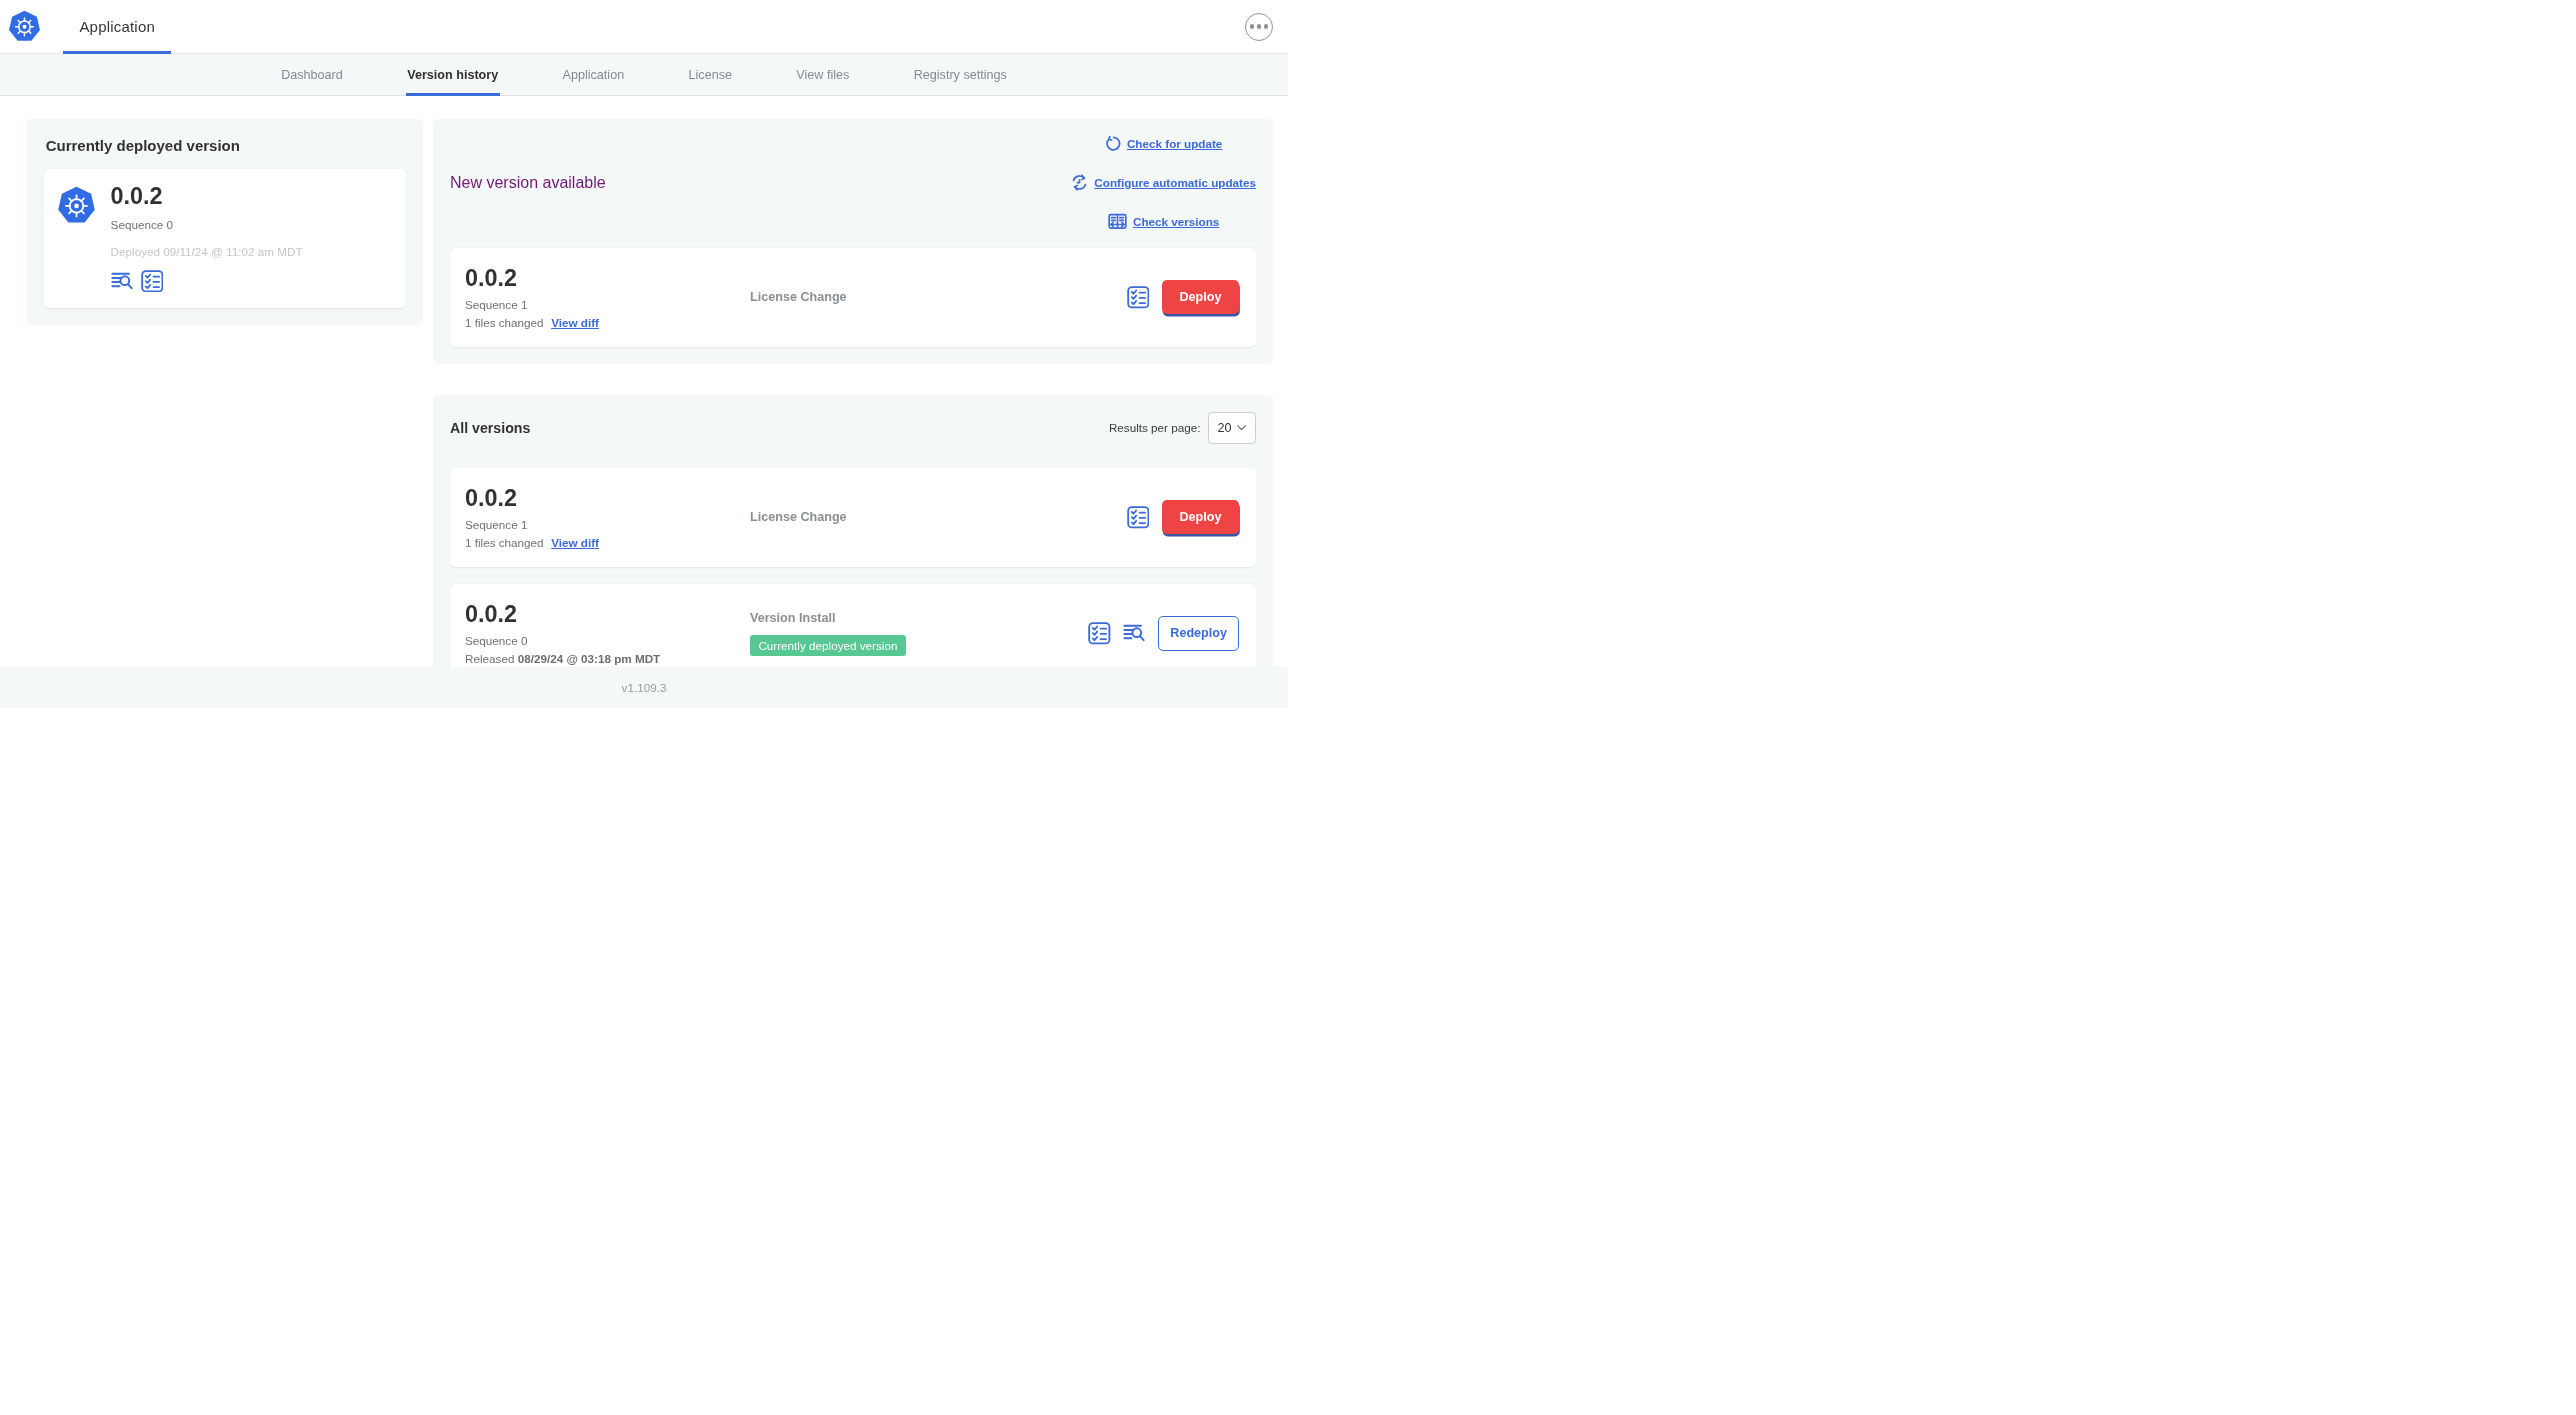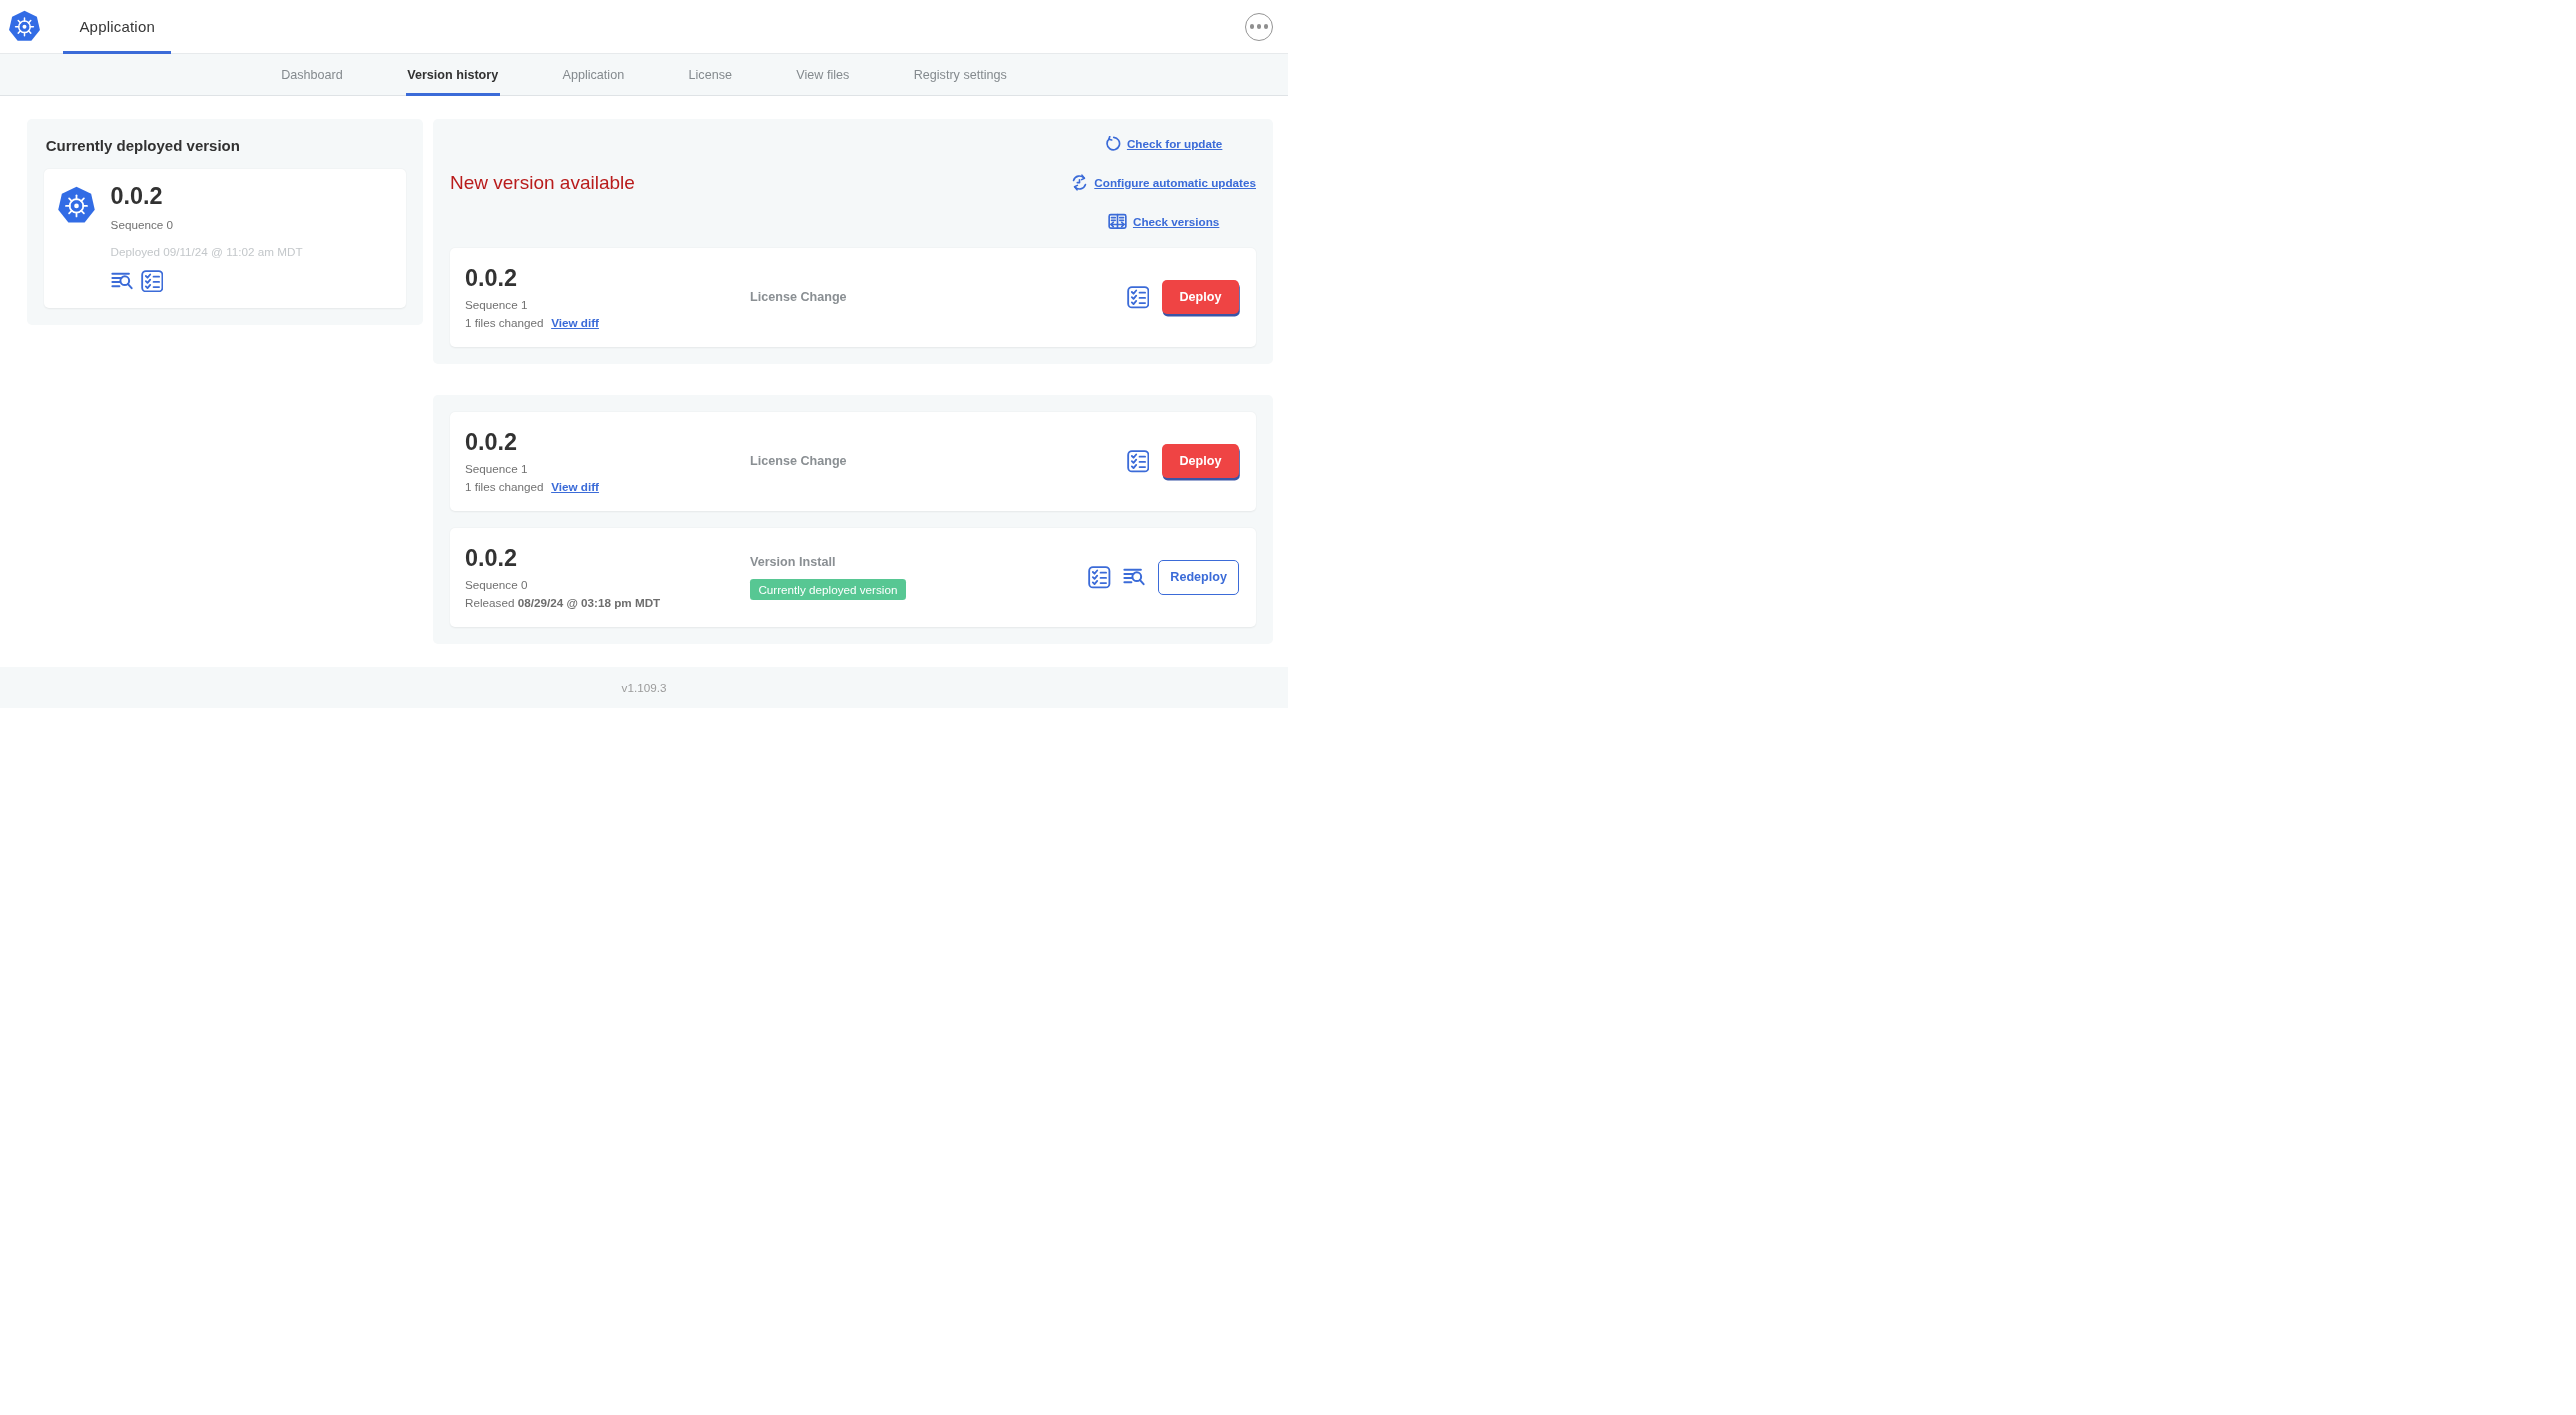--- a/index.html
+++ b/index.html
@@ -46,21 +46,21 @@
   }
   .k8s-logo-sm { width: 39px; height: 39px; flex: 0 0 39px; margin-top: 2.5px; }
   .deployed-info .version { font-size: 23.4px; font-weight: 700; color: #323232; line-height: 1.15; }
   .deployed-info .seq { font-size: 11.7px; color: #717171; margin-top: 7.5px; }
   .deployed-info .deployed-at { font-size: 11.7px; color: #c3c7ca; margin-top: 14.2px; }
   .icon-row { display: flex; gap: 7.5px; margin-top: 11.7px; align-items: center; }
   .icon-row .ic { display: inline-flex; cursor: pointer; }
   
   .right-col { flex: 1 1 auto; min-width: 0; }
   .panel-head { display: flex; justify-content: space-between; align-items: center; margin-bottom: 18.4px; }
-  .panel-head h2.muted { font-size: 19px; font-weight: 500; color: #b91c1c; }
+  .panel-head h2.muted { font-size: 16px; font-weight: 500; color: #701a75; }
   .panel-head h2.dark { font-size: 14.2px; font-weight: 700; color: #323232; }
   .head-actions { display: flex; align-items: center; gap: 22px; flex-direction: column; }
   .link-action { display: flex; align-items: center; gap: 5.9px; cursor: pointer; text-decoration: none; }
   .link-action span { font-size: 11.7px; font-weight: 600; color: #3b6bd8; text-decoration: underline; }
   .new-version-panel { margin-bottom: 31px; }
   .row-card {
     background: #fff; border-radius: 5px; box-shadow: 0 0.8px 1.7px rgba(50,50,50,.08);
     padding: 13.4px 17px 13.4px 15px; min-height: 99px;
     display: grid; grid-template-columns: 285px 1fr auto; align-items: center;
   }
@@ -269,20 +269,32 @@
               <line x1="15" y1="14.2" x2="21.6" y2="14.2"></line>
               <line x1="15" y1="20.4" x2="21.6" y2="20.4"></line>
             </svg>
           </span>
           <button class="btn-primary">Deploy</button>
         </div>
       </div>
     </div>
 
     <div class="panel all-versions-panel">
+      <div class="panel-head" style="margin-bottom:24px;">
+        <h2 class="dark">All versions</h2>
+        <div class="rpp">
+          <span class="rpp-label">Results per page:</span>
+          <div class="select-box">
+            <span class="val">20</span>
+            <svg width="9.2" height="5.9" viewBox="0 0 11 7" fill="none" stroke="#63686c" stroke-width="1.6" stroke-linecap="round" stroke-linejoin="round">
+              <polyline points="1,1 5.5,5.5 10,1"></polyline>
+            </svg>
+          </div>
+        </div>
+      </div>
 
       <div class="row-card">
         <div class="vblock">
           <div class="version">0.0.2</div>
           <div class="seq">Sequence 1</div>
           <div class="files">
             <span>1 files changed</span>
             <a class="view-diff">View diff</a>
           </div>
         </div>

